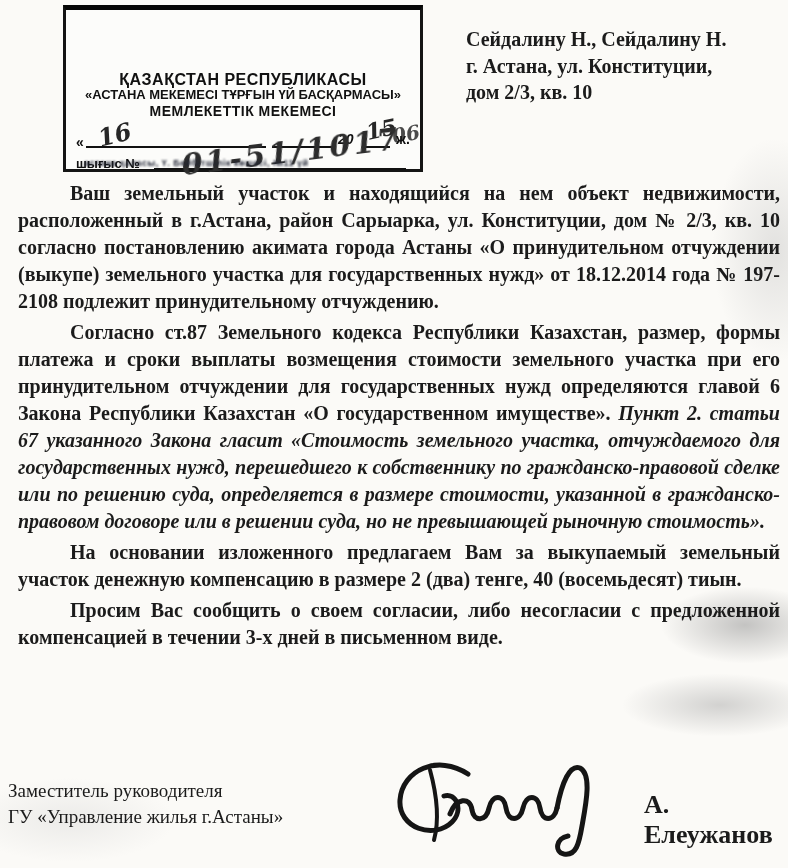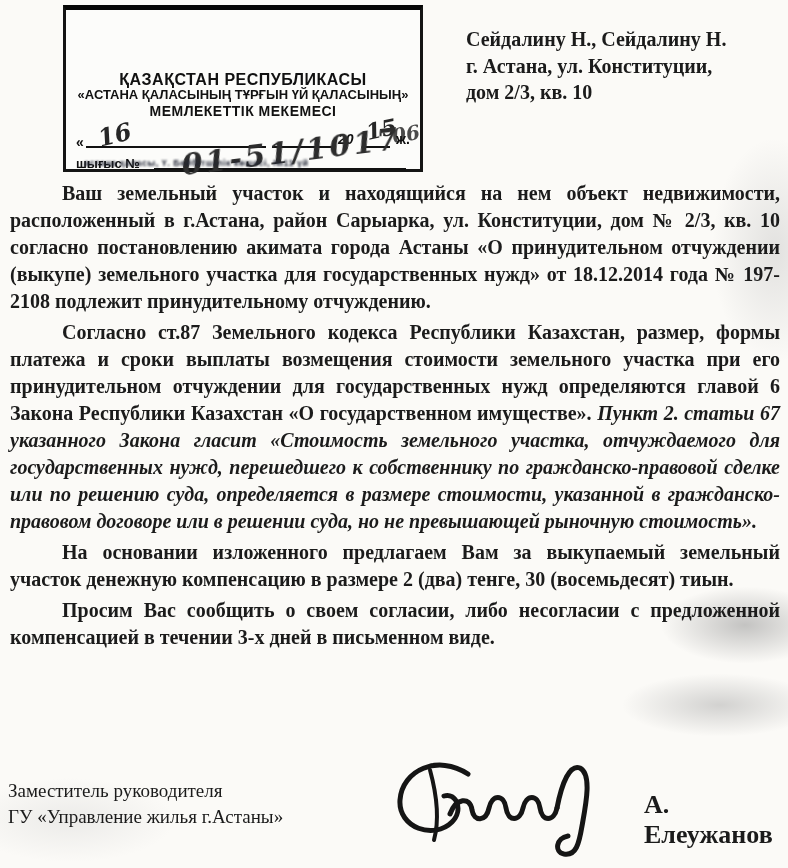--- a/index.html
+++ b/index.html
@@ -89,21 +89,21 @@
     position:absolute;left:466px;top:26px;width:318px;
     font-size:20px;font-weight:bold;line-height:26.5px;
     filter:blur(.2px);
   }
 
   
   .body-text{
     position:absolute;left:10px;top:180px;width:770px;
   }
   .body-text p{
-    margin:0 0 4px 0;
+    margin:0 0 4px 8px;
     font-size:20px;font-weight:bold;line-height:27px;
     text-align:justify;text-indent:52px;
     filter:blur(.2px);
   }
   .body-text p .it{font-style:italic;}
 
   
   .sig-left{
     position:absolute;left:8px;top:778px;width:380px;
     font-size:19px;font-weight:normal;line-height:26px;
@@ -116,21 +116,21 @@
   .sig-svg{position:absolute;left:390px;top:752px;}
 </style>
 </head>
 <body>
 
 <div class="page">
 
   <div class="stamp">
     <div class="emblem"></div>
     <div class="stamp-org org1">ҚАЗАҚСТАН РЕСПУБЛИКАСЫ</div>
-    <div class="stamp-org org2">«АСТАНА ҚАЛАСЫНЫҢ ТҰРҒЫН ҮЙ ҚАЛАСЫНЫҢ»</div>
+    <div class="stamp-org org2">«АСТАНА МЕКЕМЕСІ ТҰРҒЫН ҮЙ БАСҚАРМАСЫ»</div>
     <div class="stamp-org org3">МЕМЛЕКЕТТІК МЕКЕМЕСІ</div>
 
     <div class="dateline">
       <span class="dl-q">«</span>
       <span class="blank b1">
           <span class="hand hand-day">16</span>
         </span>
       <span class="blank b2">
           <span class="hand hand-month">06</span>
         </span>
@@ -152,21 +152,21 @@
 
   <div class="recipient">
     <div>Сейдалину Н., Сейдалину Н.</div>
     <div>г. Астана, ул. Конституции,</div>
     <div>дом 2/3, кв. 10</div>
   </div>
 
   <div class="body-text">
     <p>Ваш земельный участок и находящийся на нем объект недвижимости, расположенный в г.Астана, район Сарыарка, ул. Конституции, дом № 2/3, кв. 10 согласно постановлению акимата города Астаны «О принудительном отчуждении (выкупе) земельного участка для государственных нужд» от 18.12.2014 года № 197-2108 подлежит принудительному отчуждению.</p>
     <p><span>Согласно ст.87 Земельного кодекса Республики Казахстан, размер, формы платежа и сроки выплаты возмещения стоимости земельного участка при его принудительном отчуждении для государственных нужд определяются главой 6 Закона Республики Казахстан «О государственном имуществе». </span><span class="it">Пункт 2. статьи 67 указанного Закона гласит «Стоимость земельного участка, отчуждаемого для государственных нужд, перешедшего к собственнику по гражданско-правовой сделке или по решению суда, определяется в размере стоимости, указанной в гражданско-правовом договоре или в решении суда, но не превышающей рыночную стоимость».</span></p>
-    <p>На основании изложенного предлагаем Вам за выкупаемый земельный участок денежную компенсацию в размере 2 (два) тенге, 30 (восемьдесят) тиын.</p>
+    <p>На основании изложенного предлагаем Вам за выкупаемый земельный участок денежную компенсацию в размере 2 (два) тенге, 40 (восемьдесят) тиын.</p>
     <p>Просим Вас сообщить о своем согласии, либо несогласии с предложенной компенсацией в течении 3-х дней в письменном виде.</p>
   </div>
 
   <div class="sig-left">
     <div>Заместитель руководителя</div>
     <div>ГУ «Управление жилья г.Астаны»</div>
   </div>
 
   <svg class="sig-svg" width="210" height="110" viewBox="0 0 210 110">
     <g fill="none" stroke="#151515" stroke-linecap="round">

